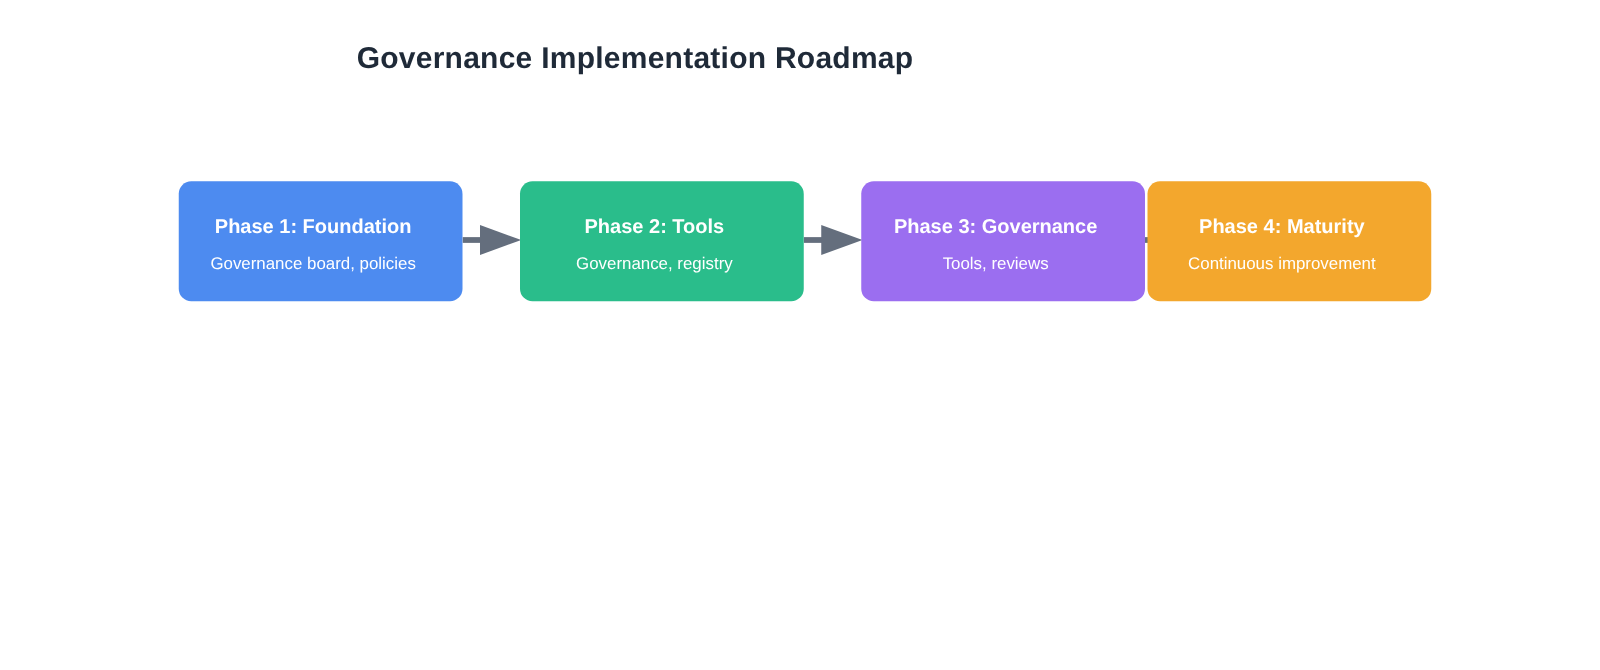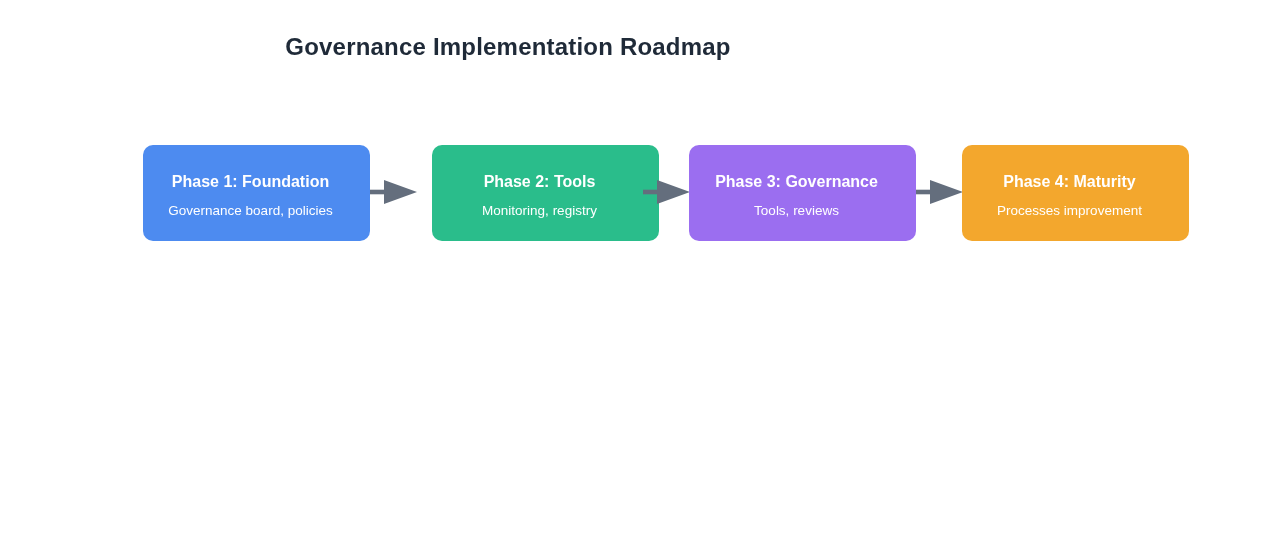--- a/index.html
+++ b/index.html
@@ -48,23 +48,23 @@
     margin-bottom: 11px;
     white-space: nowrap;
   }
   .phase-subtitle {
     font-size: 13.5px;
     line-height: 16px;
     white-space: nowrap;
     text-align: right;
   }
   .p1 { left: 143px; }
-  .p2 { left: 432px; }
+  .p2 { left: 416px; }
   .p3 { left: 689px; }
-  .p4 { left: 962px; }
+  .p4 { left: 918px; }
   .arrow {
     position: absolute;
     top: 177px;
     width: 47px;
     height: 30px;
     display: block;
   }
   .a1 { left: 370px; }
   .a2 { left: 643px; }
   .a3 { left: 916px; }
@@ -81,36 +81,36 @@
     <div class="phase-subtitle">Governance board, policies</div>
   </div>
 
   <svg class="arrow a1" viewBox="0 0 47 30" aria-hidden="true">
     <rect x="0" y="12.7" width="17" height="4.6" fill="#646e7d"></rect>
     <polygon points="14,3 14,27 47,15" fill="#646e7d"></polygon>
   </svg>
 
   <div class="phase p2" style="background-color: rgb(42, 189, 139);">
     <div class="phase-title">Phase 2: Tools</div>
-    <div class="phase-subtitle">Monitoring, registry</div>
+    <div class="phase-subtitle">Governance, registry</div>
   </div>
 
   <svg class="arrow a2" viewBox="0 0 47 30" aria-hidden="true">
     <rect x="0" y="12.7" width="17" height="4.6" fill="#646e7d"></rect>
     <polygon points="14,3 14,27 47,15" fill="#646e7d"></polygon>
   </svg>
 
   <div class="phase p3" style="background-color: rgb(155, 110, 240);">
     <div class="phase-title">Phase 3: Governance</div>
     <div class="phase-subtitle">Tools, reviews</div>
   </div>
 
   <svg class="arrow a3" viewBox="0 0 47 30" aria-hidden="true">
     <rect x="0" y="12.7" width="17" height="4.6" fill="#646e7d"></rect>
     <polygon points="14,3 14,27 47,15" fill="#646e7d"></polygon>
   </svg>
 
   <div class="phase p4" style="background-color: rgb(243, 167, 45);">
     <div class="phase-title">Phase 4: Maturity</div>
-    <div class="phase-subtitle">Processes improvement</div>
+    <div class="phase-subtitle">Continuous improvement</div>
   </div>
 
 </div>
 
 </body></html>

